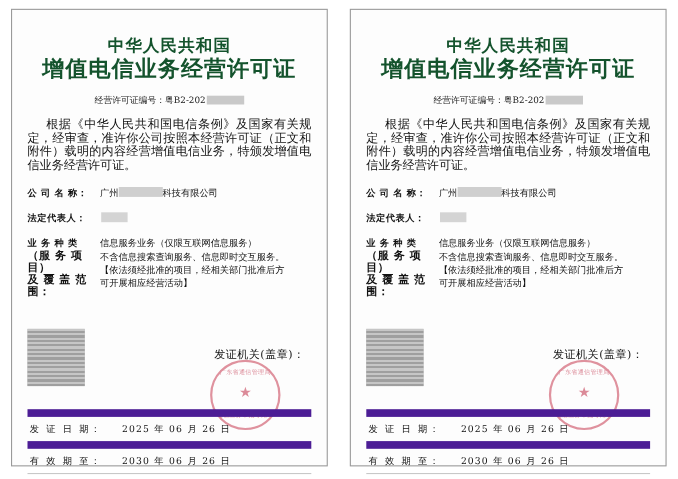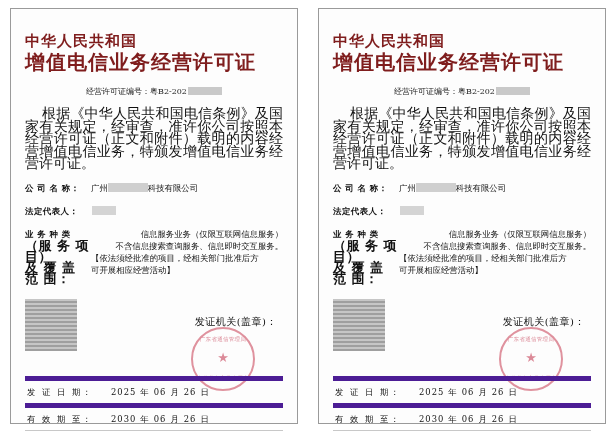--- a/index.html
+++ b/index.html
@@ -30,23 +30,24 @@
     box-sizing: border-box;
     background: #fdfdfd;
     padding: 10px 14px 0 14px;
   }
   .cert-inner {
     position: relative;
     width: 100%;
     height: 100%;
   }
   .title {
+    text-align: center;
     font-family: "DejaVu Serif", serif;
     font-weight: bold;
-    color: #7f1d1d;
+    color: #14532d;
     letter-spacing: 1px;
   }
   .title .l1 {
     font-size: 15px;
     line-height: 20px;
     display: block;
     margin-top: 12px;
   }
   .title .l2 {
     font-size: 20px;
@@ -65,21 +66,21 @@
   .cert-no .redact {
     display: inline-block;
     width: 34px;
     height: 8px;
     background: #c9c9c9;
     vertical-align: -1px;
     margin-left: 1px;
   }
   .para {
     margin-top: 10px;
-    font-size: 14px;
+    font-size: 11px;
     line-height: 12.5px;
     color: #111;
     font-family: "DejaVu Serif", serif;
     text-align: justify;
     text-indent: 17px;
   }
   .fields {
     margin-top: 12px;
     font-size: 8.4px;
     color: #111;
@@ -92,21 +93,21 @@
   }
   .flabel {
     width: 66px;
     flex: 0 0 66px;
     letter-spacing: 0.5px;
     line-height: 12px;
     font-weight: bold;
   }
   .flabel .sub {
     display: block;
-    font-size: 13px;
+    font-size: 10px;
     line-height: 11px;
   }
   .fvalue {
     flex: 1;
     line-height: 12px;
   }
   .fvalue .redact-name {
     display: inline-block;
     width: 40px;
     height: 9px;
@@ -114,21 +115,21 @@
     vertical-align: -1px;
   }
   .fvalue .redact-rep {
     display: inline-block;
     width: 24px;
     height: 9px;
     background: #d4d4d4;
     vertical-align: -1px;
     margin-left: 1px;
   }
-  .fvalue .line2 { display: block; text-align: right; }
+  .fvalue .line2 { display: block; }
   .fvalue .line3 { display: block; }
   .fvalue .line4 { display: block; }
   .qr {
     position: absolute;
     left: 0px;
     bottom: 84px;
     width: 52px;
     height: 52px;
     background:
       repeating-linear-gradient(0deg, #8f8f8f 0 2px, #bdbdbd 2px 4px),
@@ -191,21 +192,21 @@
     left: 0;
     right: 0;
     bottom: 4px;
     font-size: 8.4px;
     font-family: "DejaVu Serif", serif;
     color: #111;
   }
   .drow {
     display: flex;
     align-items: center;
-    border-top: 5px solid #4c1d95;
+    border-top: 7px solid #4c1d95;
     height: 22px;
   }
   .drow:last-child { border-bottom: 1px solid #c8c8c8; }
   .dlabel {
     width: 72px;
     flex: 0 0 72px;
     letter-spacing: 2px;
     padding-left: 2px;
   }
   .dvalue {

